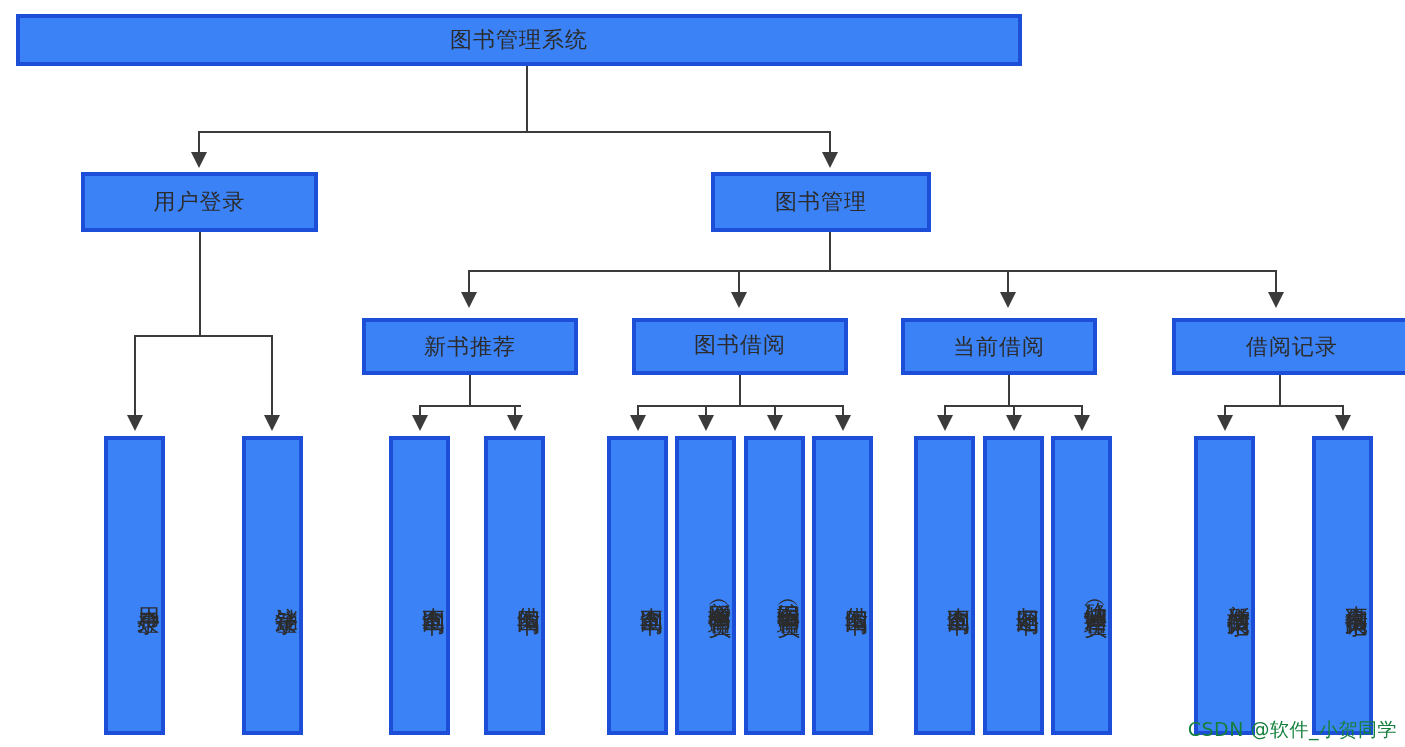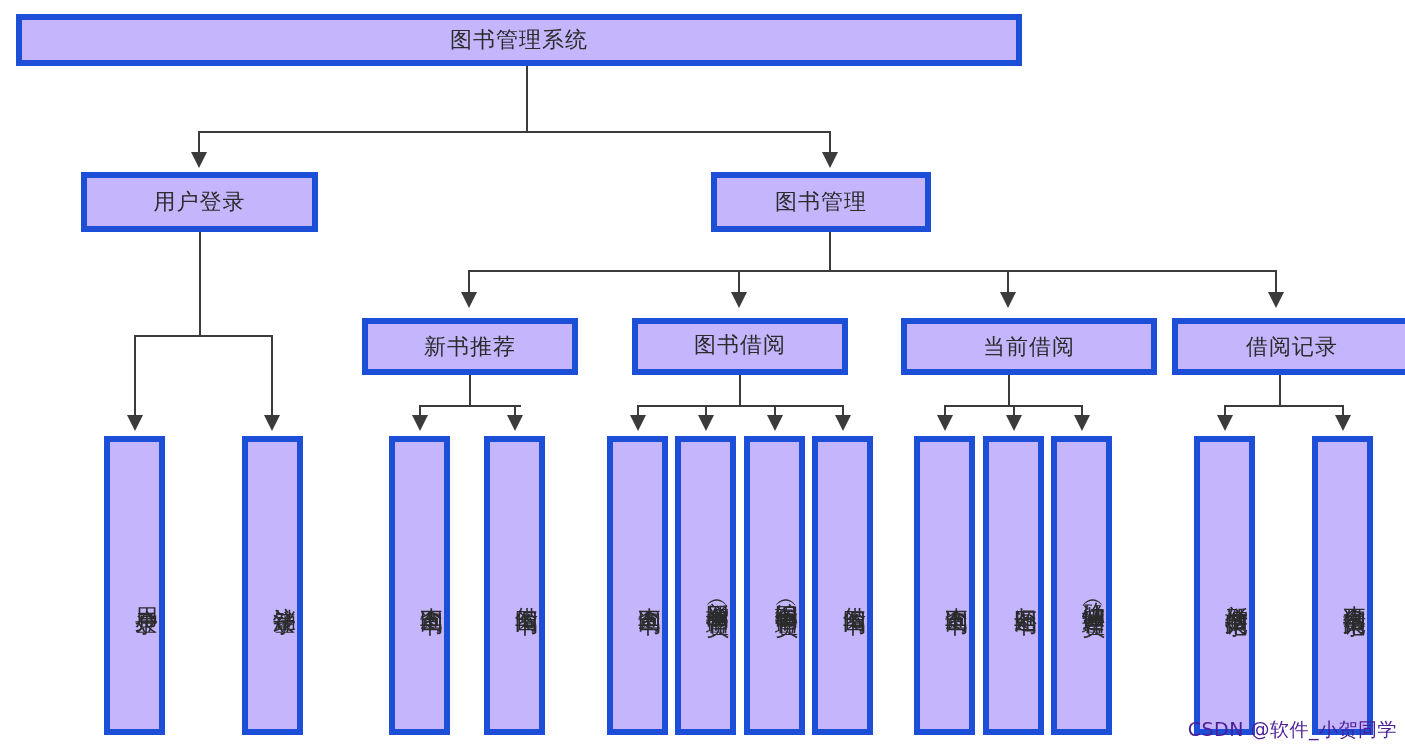--- a/index.html
+++ b/index.html
@@ -1,22 +1,22 @@
 <!DOCTYPE html>
 <html><head>
 <meta charset="utf-8">
 <style>
   html,body{margin:0;padding:0;background:#ffffff;}
   body{font-family:"DejaVu Sans","Liberation Sans",sans-serif;}
   #canvas{position:relative;width:1405px;height:747px;background:#ffffff;overflow:hidden;}
   .node{
     position:absolute;
     box-sizing:border-box;
-    border:6px solid #1d4ed8;
-    background:#c4b5fd;
+    border:4px solid #1d4ed8;
+    background:#3b82f6;
     display:flex;
     align-items:center;
     justify-content:center;
     color:#2b2b2b;
   }
   .node.h{font-size:22px;letter-spacing:1px;}
   .node.v{
     writing-mode:vertical-rl;
     text-orientation:upright;
     font-size:23px;
@@ -34,21 +34,21 @@
     width:0;height:0;
     border-left:8px solid transparent;
     border-right:8px solid transparent;
     border-top:16px solid #3b3b3b;
   }
   #watermark{
     position:absolute;
     right:8px;
     bottom:4px;
     font-size:19px;
-    color:#4c1d95;
+    color:#15803d;
     white-space:nowrap;
     letter-spacing:.5px;
   }
 </style>
 </head>
 <body>
 
 <div id="canvas">
 
   <div class="node h" style="left:16px;top:14px;width:1006px;height:52px;">
@@ -88,21 +88,21 @@
   <div class="arrow" style="left:1000px;top:292px;"></div>
   <div class="edge vline" style="left:1275px;top:270px;height:24px;"></div>
   <div class="arrow" style="left:1268px;top:292px;"></div>
 
   <div class="node h" style="left:362px;top:318px;width:216px;height:57px;">
     <span class="lbl">新书推荐</span>
   </div>
   <div class="node h" style="left:632px;top:318px;width:216px;height:57px;font-family:Liberation Mono, monospace;">
     <span class="lbl">图书借阅</span>
   </div>
-  <div class="node h" style="left:901px;top:318px;width:256px;height:57px;">
+  <div class="node h" style="left:901px;top:318px;width:196px;height:57px;">
     <span class="lbl">当前借阅</span>
   </div>
   <div class="node h" style="left:1172px;top:318px;width:240px;height:57px;">
     <span class="lbl">借阅记录</span>
   </div>
 
   <div class="edge vline" style="left:469px;top:375px;height:32px;"></div>
   <div class="edge hline" style="left:419px;top:405px;width:102px;"></div>
   <div class="edge vline" style="left:419px;top:405px;height:12px;"></div>
   <div class="arrow" style="left:412px;top:415px;"></div>

